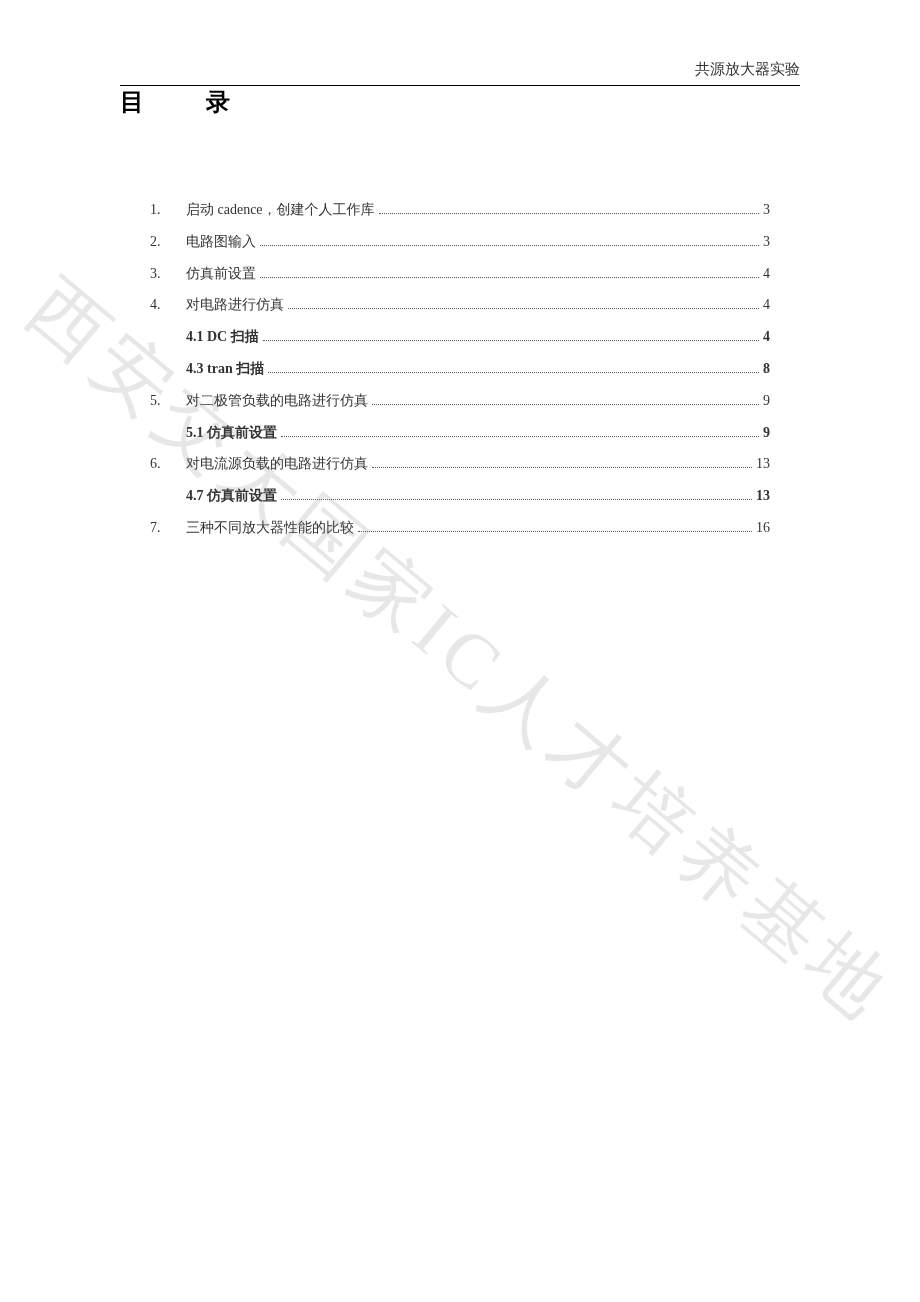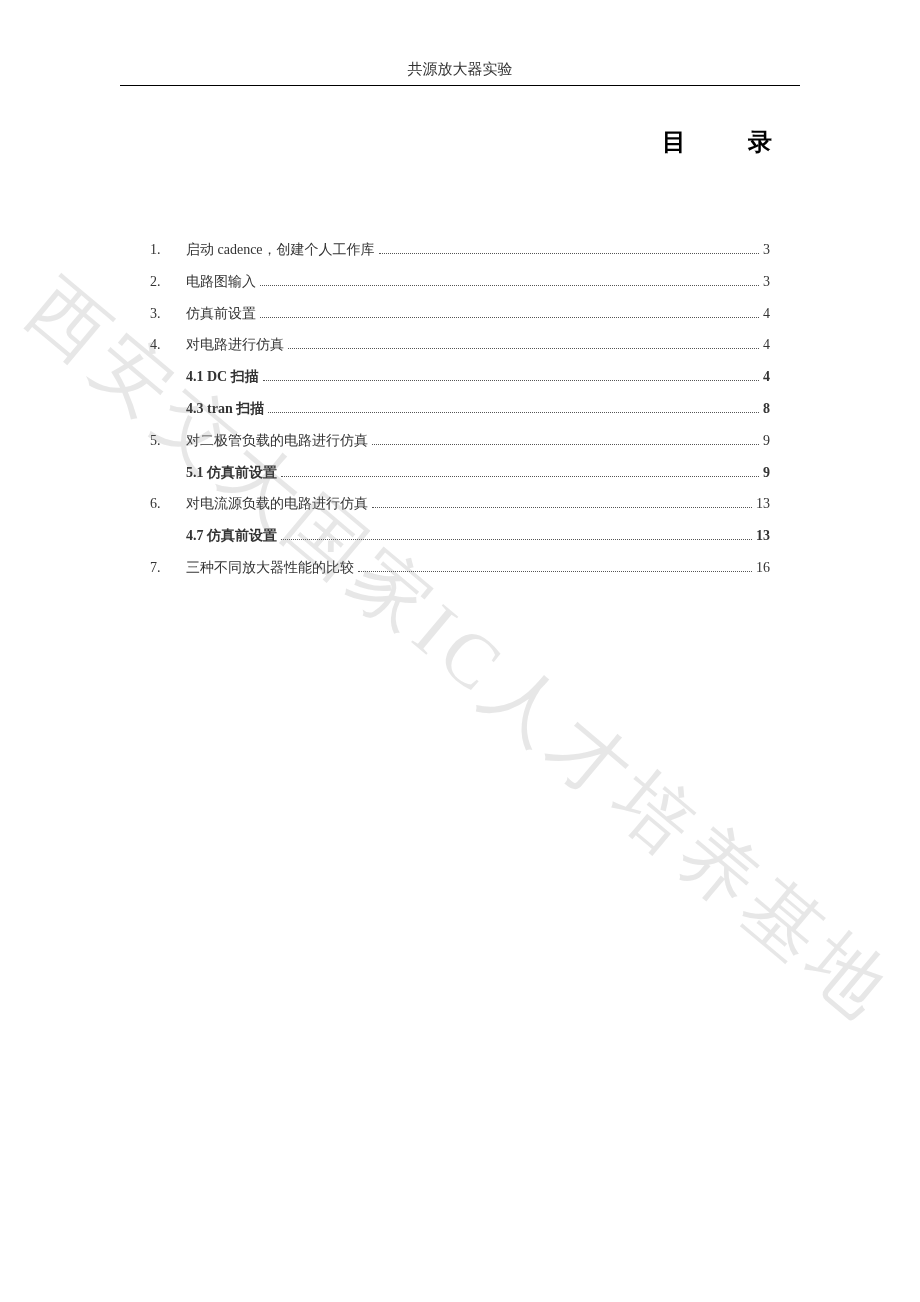--- a/index.html
+++ b/index.html
@@ -11,30 +11,29 @@
       position: relative;
       overflow: hidden;
     }
     .page {
       width: 100%;
       height: 100%;
       padding: 60px 120px 60px 120px;
       position: relative;
     }
     .header {
-      text-align: center;
+      text-align: right;
       font-size: 15px;
       color: #333;
       padding-bottom: 6px;
       border-bottom: 1px solid #000;
-      margin-bottom: 40px;
       font-family: "SimSun", "宋体", serif;
     }
     .title {
-      text-align: right;
+      text-align: left;
       font-size: 24px;
       font-weight: bold;
       color: #000;
       margin-bottom: 80px;
       letter-spacing: 28px;
       font-family: "SimSun", "宋体", serif;
     }
     .toc {
       width: 100%;
       padding: 0 30px;

